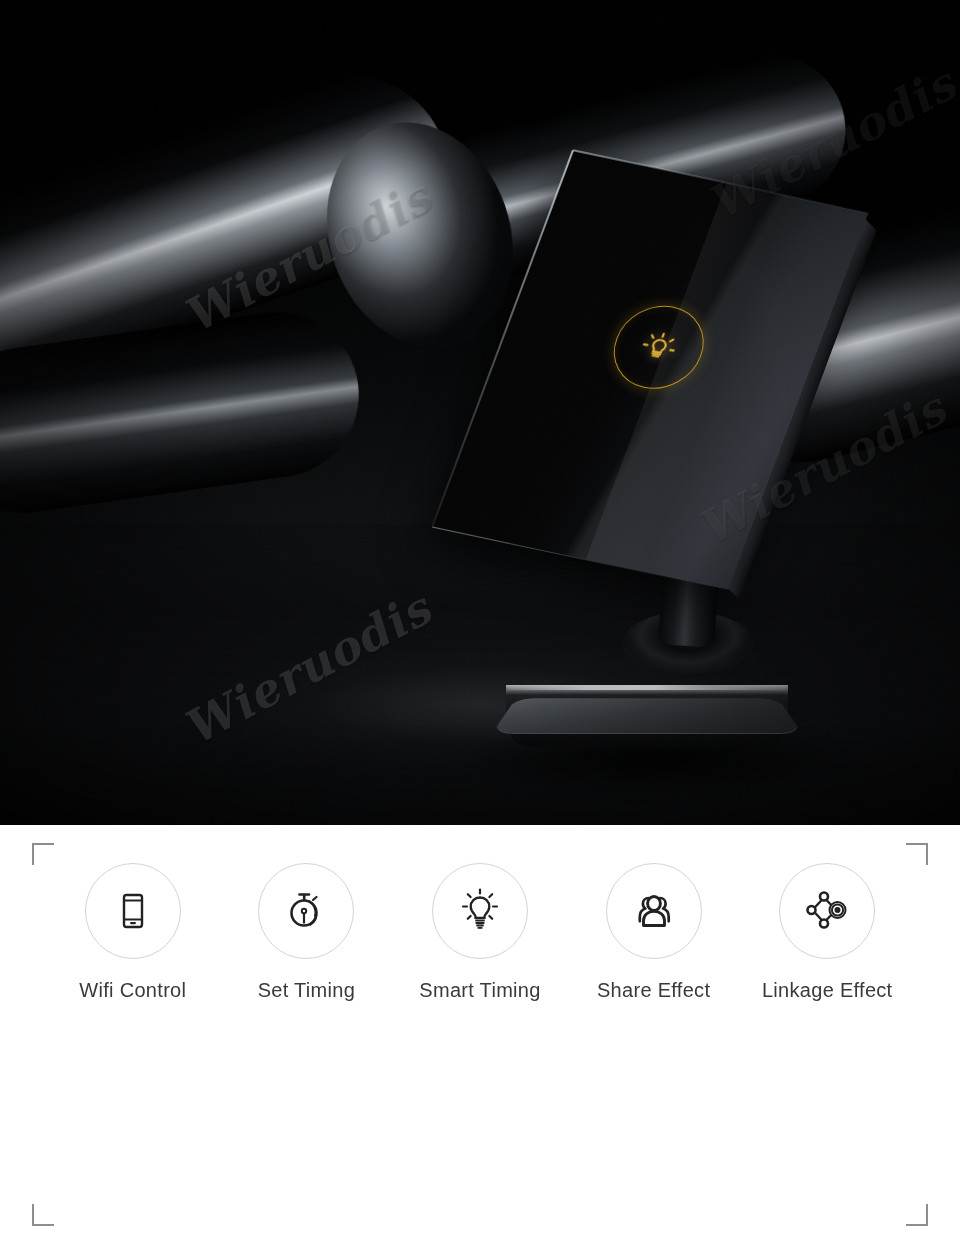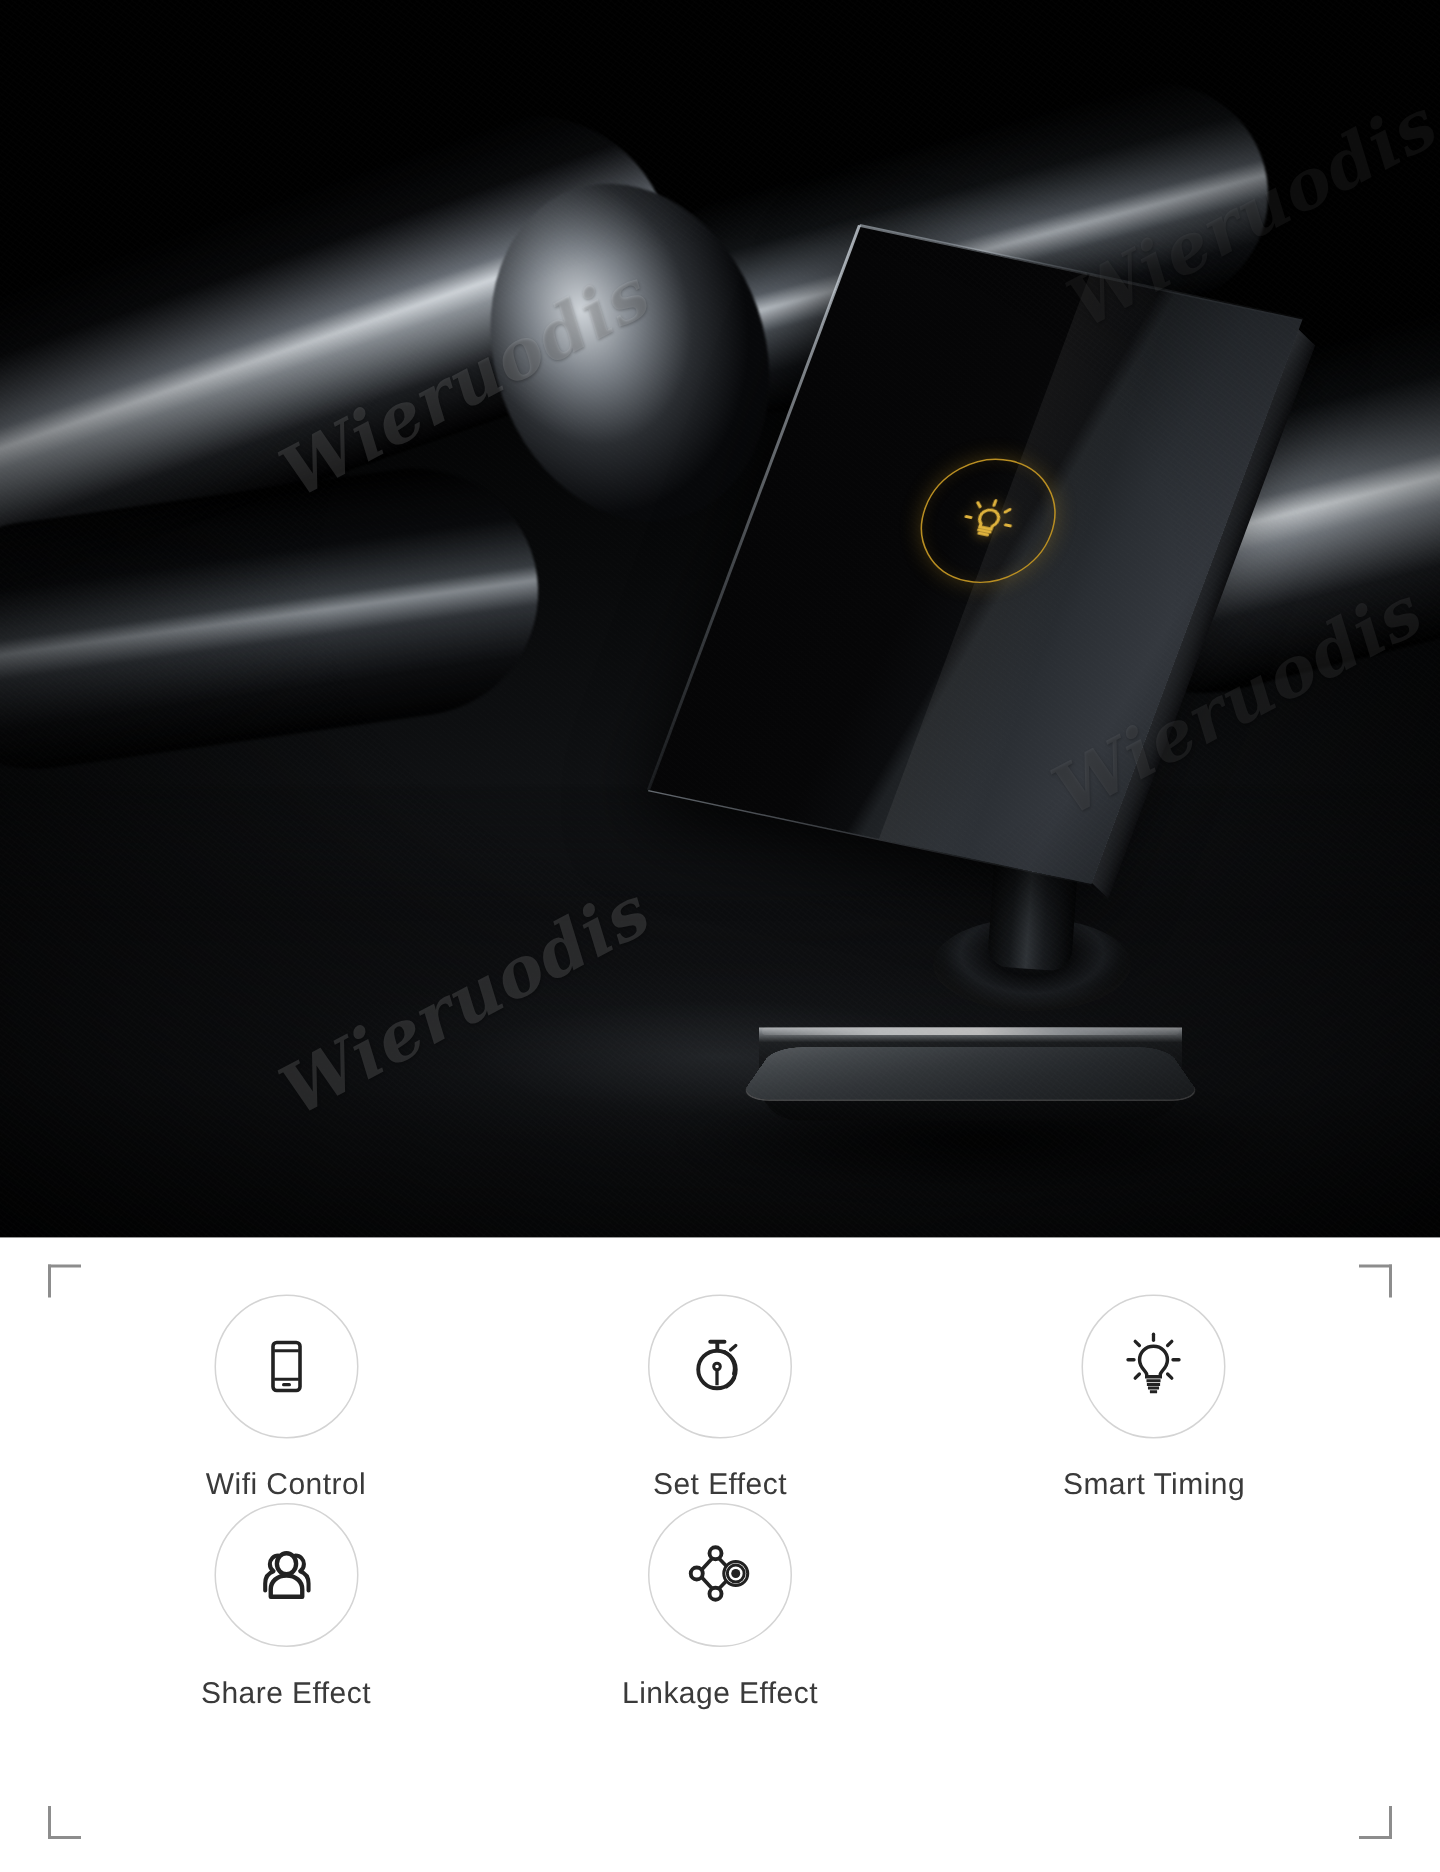--- a/index.html
+++ b/index.html
@@ -228,21 +228,21 @@
     position:absolute; width:22px; height:22px; border-color:#8d8d8d;
   }
   .corner.tl { left:32px; top:18px;  border-left:2px solid #8d8d8d; border-top:2px solid #8d8d8d; }
   .corner.tr { right:32px; top:18px; border-right:2px solid #8d8d8d; border-top:2px solid #8d8d8d; }
   .corner.bl { left:32px; bottom:22px;  border-left:2px solid #8d8d8d; border-bottom:2px solid #8d8d8d; }
   .corner.br { right:32px; bottom:22px; border-right:2px solid #8d8d8d; border-bottom:2px solid #8d8d8d; }
 
   .grid {
     position:absolute; left:46px; top:38px; width:868px;
     display:grid;
-    grid-template-columns:repeat(3, 1fr);
+    grid-template-columns:repeat(5, 1fr);
   }
   .cell { display:flex; flex-direction:column; align-items:center; }
   .circle {
     width:96px; height:96px; border-radius:50%;
     border:1px solid #d4d4d4;
     display:flex; align-items:center; justify-content:center;
     background:#fff;
   }
   .circle svg { display:block; }
   .cap {
@@ -339,21 +339,21 @@
             <circle cx="24" cy="28" r="12.5" fill="none" stroke="#222" stroke-width="2.6"></circle>
             <path d="M29 16.3a12.5 12.5 0 0 1 6.2 14.6" fill="none" stroke="#222" stroke-width="2.4" stroke-linecap="round"></path>
             <path d="M35.6 33.5a12.5 12.5 0 0 1-5.3 5.9" fill="none" stroke="#222" stroke-width="2.4" stroke-linecap="round"></path>
             <line x1="19.5" y1="9.5" x2="29" y2="9.5" stroke="#222" stroke-width="2.6" stroke-linecap="round"></line>
             <line x1="24.2" y1="9.5" x2="24.2" y2="15.5" stroke="#222" stroke-width="2.6"></line>
             <line x1="33" y1="15" x2="36.5" y2="12" stroke="#222" stroke-width="2.2" stroke-linecap="round"></line>
             <circle cx="24" cy="26" r="2.2" fill="none" stroke="#222" stroke-width="2"></circle>
             <line x1="24" y1="28.2" x2="24" y2="38.5" stroke="#222" stroke-width="2.2"></line>
           </svg>
         </div>
-        <div class="cap">Set Effect</div>
+        <div class="cap">Set Timing</div>
       </div>
 
 
       <div class="cell">
         <div class="circle">
           <svg width="52" height="52" viewBox="0 0 52 52">
             <path d="M26 12.5c-5.3 0-9.3 4-9.3 9 0 3.3 1.8 5.7 3.4 7.4 .9 1 1.4 1.7 1.4 2.8v1.1h9v-1.1c0-1.1 .5-1.8 1.4-2.8 1.6-1.7 3.4-4.1 3.4-7.4 0-5-4-9-9.3-9z" fill="none" stroke="#222" stroke-width="2.3"></path>
             <line x1="21.3" y1="35.5" x2="30.7" y2="35.5" stroke="#222" stroke-width="2"></line>
             <line x1="21.6" y1="38" x2="30.4" y2="38" stroke="#222" stroke-width="2"></line>
             <line x1="22.3" y1="40.4" x2="29.7" y2="40.4" stroke="#222" stroke-width="2"></line>

